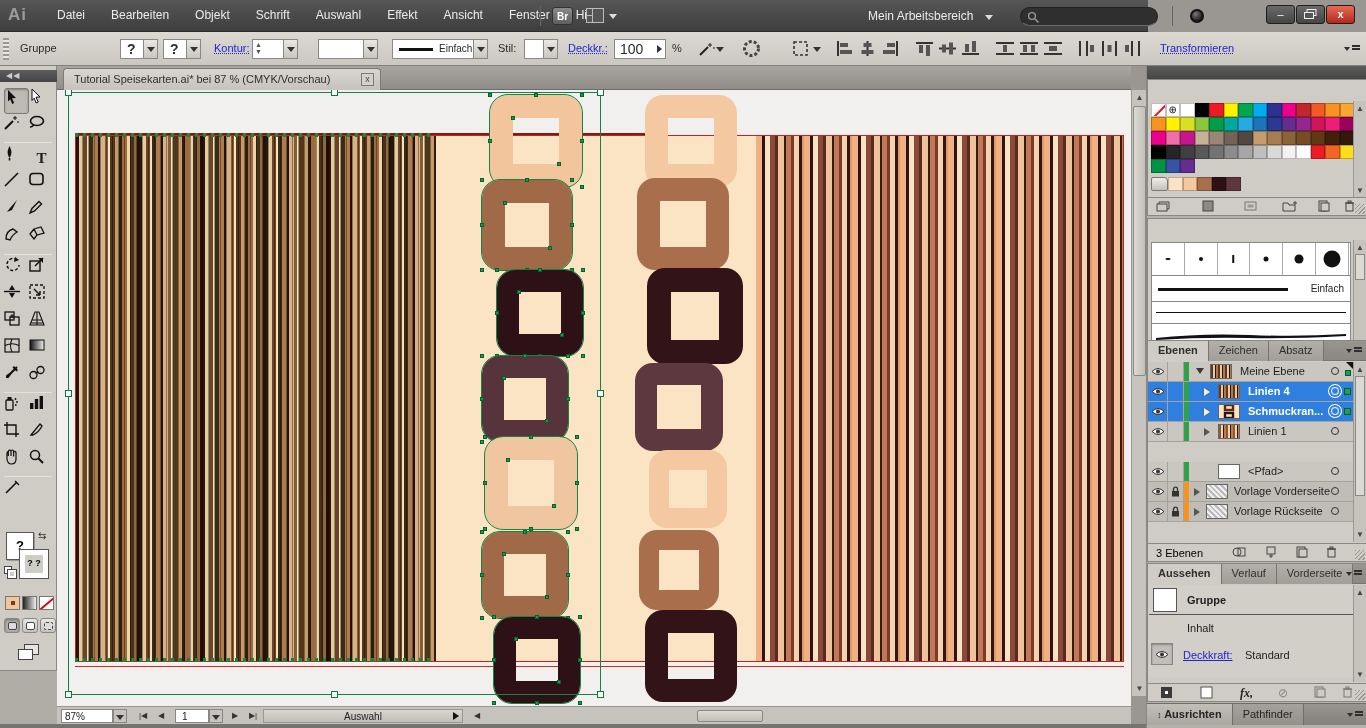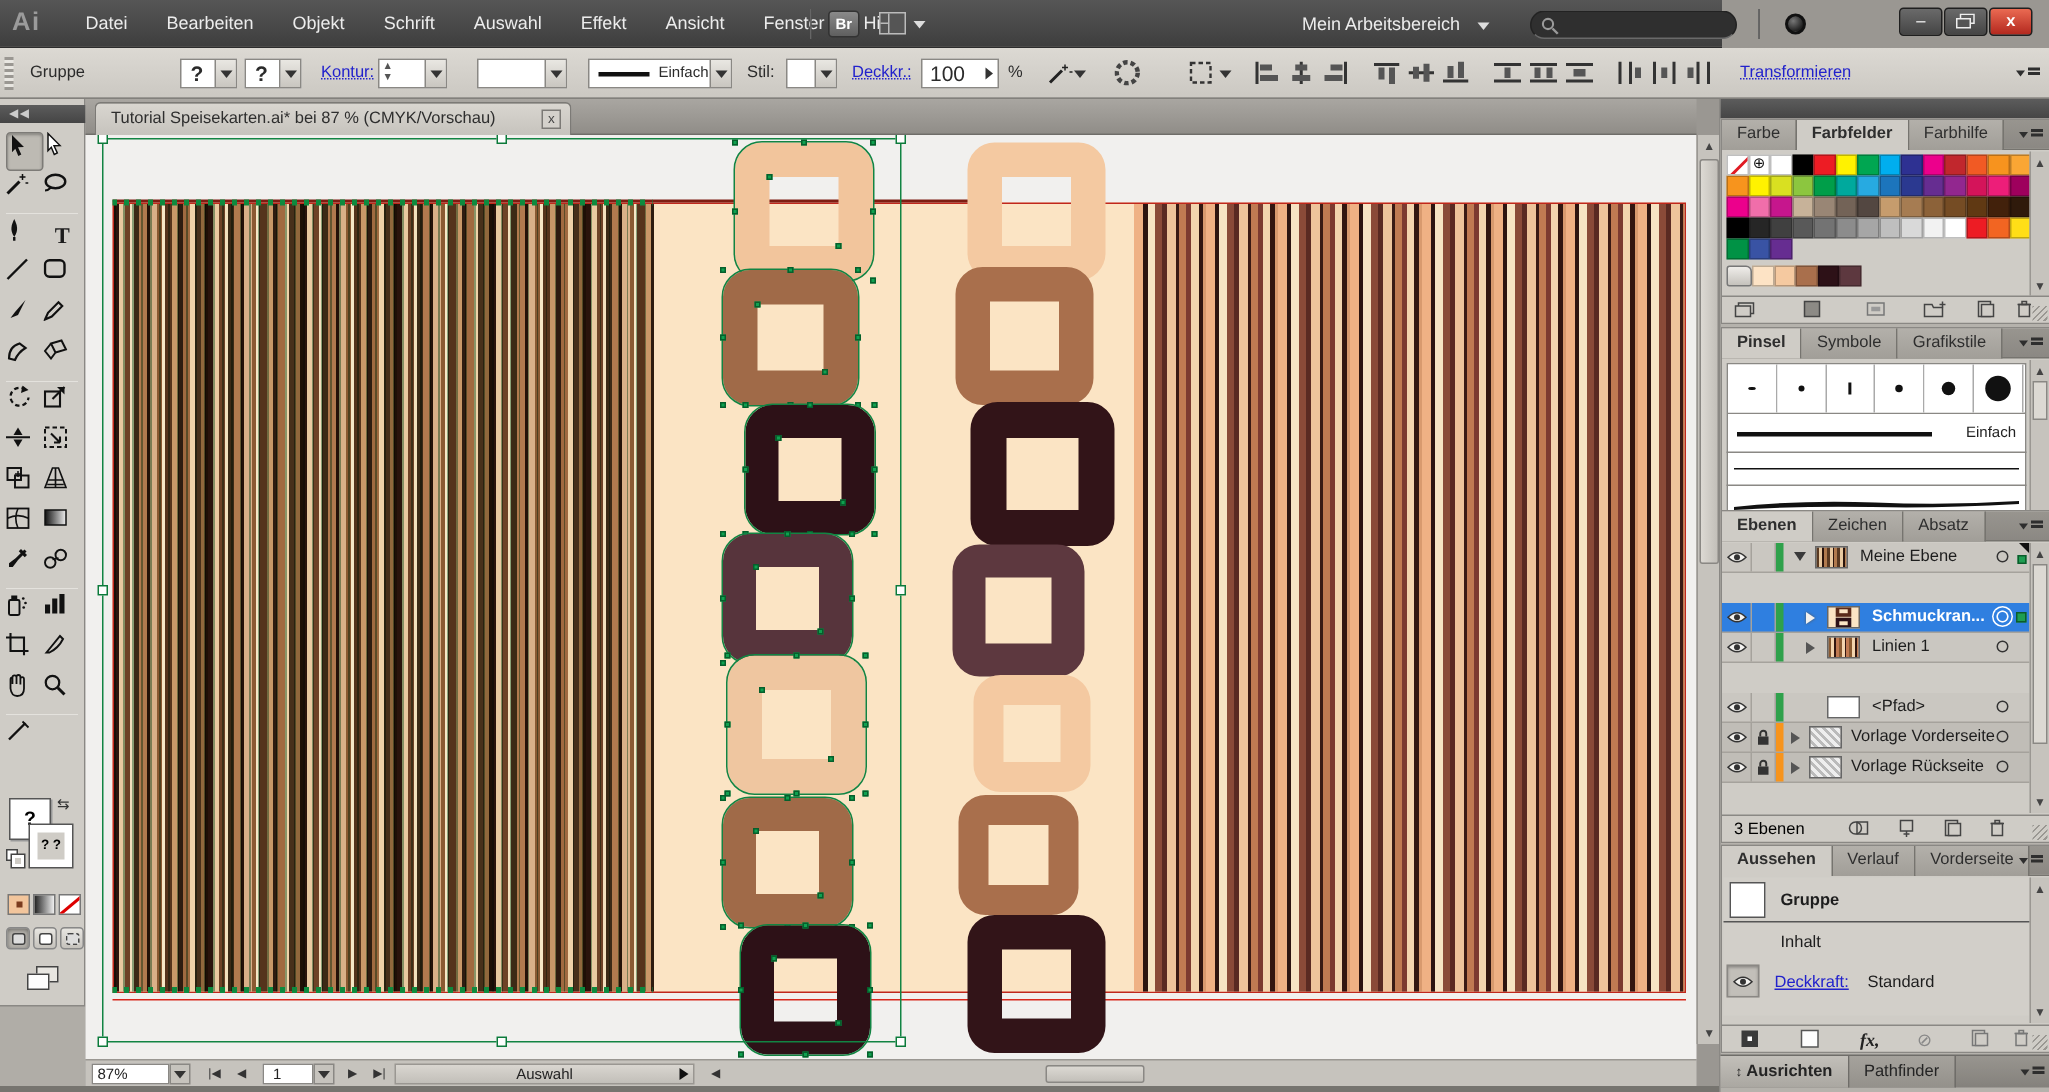--- a/index.html
+++ b/index.html
@@ -675,26 +675,20 @@
     <div id="status-field"><span>Auswahl</span><span class="pl"></span></div>
     <div class="nav-btn" style="left:412px">◀</div>
     <div id="hthumb"></div>
   </div>
   <div id="bottomedge" class="abs"></div>
 
   <div id="dock" class="abs">
     <div id="dock-head" class="abs"></div>
 
     <div class="panel" style="top:13px;height:137px">
-      <div class="ptabs">
-        <div class="ptab">Farbe</div>
-        <div class="ptab active">Farbfelder</div>
-        <div class="ptab">Farbhilfe</div>
-        <div class="pmenu"></div>
-      </div>
       <div id="swgrid">
           <div class="sw none"></div>
           <div class="sw reg">⊕</div>
           <div class="sw" style="background: rgb(255, 255, 255);"></div>
           <div class="sw" style="background: rgb(0, 0, 0);"></div>
           <div class="sw" style="background: rgb(237, 28, 36);"></div>
           <div class="sw" style="background: rgb(255, 242, 0);"></div>
           <div class="sw" style="background: rgb(0, 166, 81);"></div>
           <div class="sw" style="background: rgb(0, 174, 239);"></div>
           <div class="sw" style="background: rgb(46, 49, 146);"></div>
@@ -808,26 +802,20 @@
               <rect x="2" y="3" width="7" height="8" fill="none" stroke="#444"></rect>
               <line x1="1" y1="3" x2="10" y2="3" stroke="#444"></line>
               <rect x="4" y="1" width="3" height="2" fill="none" stroke="#444"></rect>
             </svg>
           </span>
         <span class="sizegrip"></span>
       </div>
     </div>
 
     <div class="panel" style="top:152px;height:152px">
-      <div class="ptabs">
-        <div class="ptab active">Pinsel</div>
-        <div class="ptab">Symbole</div>
-        <div class="ptab">Grafikstile</div>
-        <div class="pmenu"></div>
-      </div>
       <div id="brush-cells">
           <div class="bcell">
             <span class="bdot" style="width: 5px; height: 2px; border-radius: 40%;"></span>
           </div>
           <div class="bcell">
             <span class="bdot" style="width: 4px; height: 4px;"></span>
           </div>
           <div class="bcell">
             <span class="bdot" style="width: 1.5px; height: 8px; border-radius: 0px;"></span>
           </div>
@@ -907,20 +895,35 @@
           </span>
         <span class="lcell lockc"></span>
         <span class="cbar" style="background:#2fa14b"></span>
         <span class="expander exp-d" style="left:48px"></span>
         <span class="lthumb" style="left:62px;background:repeating-linear-gradient(90deg,#5a3a22 0 2px,#e9c9a0 2px 4px,#2a140c 4px 5px,#b17a4e 5px 7px)"></span>
         <span class="lname" style="left:92px">Meine Ebene</span>
         <span class="ltarget" style="color:#333"></span>
         <span class="lselbox" style="right:2px;top:8px;width:6px;height:6px"></span>
         <span class="dogear"></span>
       </div>
+      <div class="lrow seln" style="top:41px">
+        <span class="lcell eye">
+            <svg width="14" height="9" viewBox="0 0 14 9" style="margin:5px auto">
+              <path d="M1 4.5 Q7 -1.5 13 4.5 Q7 10.5 1 4.5 Z" fill="#f4f3f0" stroke="#333"></path>
+              <circle cx="7" cy="4.5" r="2" fill="#333"></circle>
+            </svg>
+          </span>
+        <span class="lcell lockc"></span>
+        <span class="cbar" style="background:#2fa14b"></span>
+        <span class="expander exp-r" style="left:56px"></span>
+        <span class="lthumb" style="left:70px;background:repeating-linear-gradient(90deg,#5a3a22 0 2px,#e9c9a0 2px 4px,#2a140c 4px 5px,#b17a4e 5px 7px)"></span>
+        <span class="lname" style="left:100px">Linien 4</span>
+        <span class="ltarget dbl" style="color:#fff"></span>
+        <span class="lselbox"></span>
+      </div>
       <div class="lrow seln" style="top:61px">
         <span class="lcell eye">
             <svg width="14" height="9" viewBox="0 0 14 9" style="margin:5px auto">
               <path d="M1 4.5 Q7 -1.5 13 4.5 Q7 10.5 1 4.5 Z" fill="#f4f3f0" stroke="#333"></path>
               <circle cx="7" cy="4.5" r="2" fill="#333"></circle>
             </svg>
           </span>
         <span class="lcell lockc"></span>
         <span class="cbar" style="background:#2fa14b"></span>
         <span class="expander exp-r" style="left:56px"></span>

